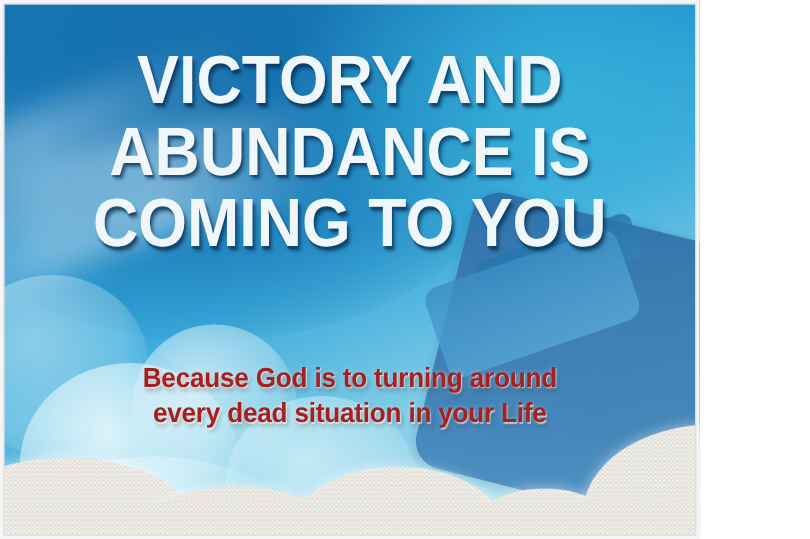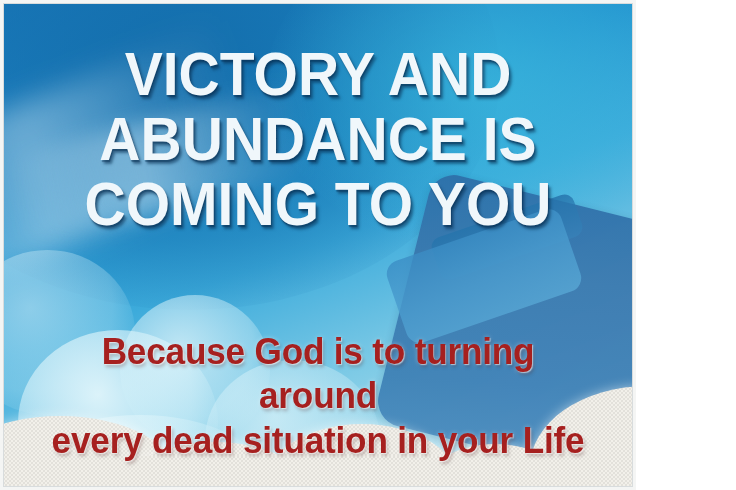--- a/index.html
+++ b/index.html
@@ -227,21 +227,21 @@
   .subtitle {
     position: absolute;
     z-index: 22;
     left: 0;
     right: 0;
     top: 330px;
     text-align: center;
     color: #a6201f;
     font-family: "Liberation Sans Narrow", "Liberation Sans", sans-serif;
     font-weight: 700;
-    font-size: 37px;
+    font-size: 25px;
     line-height: 1.18;
     letter-spacing: -0.2px;
     text-shadow:
       1px 1px 1px rgba(255,255,255,0.55),
       0 0 5px rgba(255,255,255,0.35),
       2px 3px 4px rgba(60,10,10,0.28);
     padding: 0 28px;
   }
   .subtitle .sl {
     display: block;

